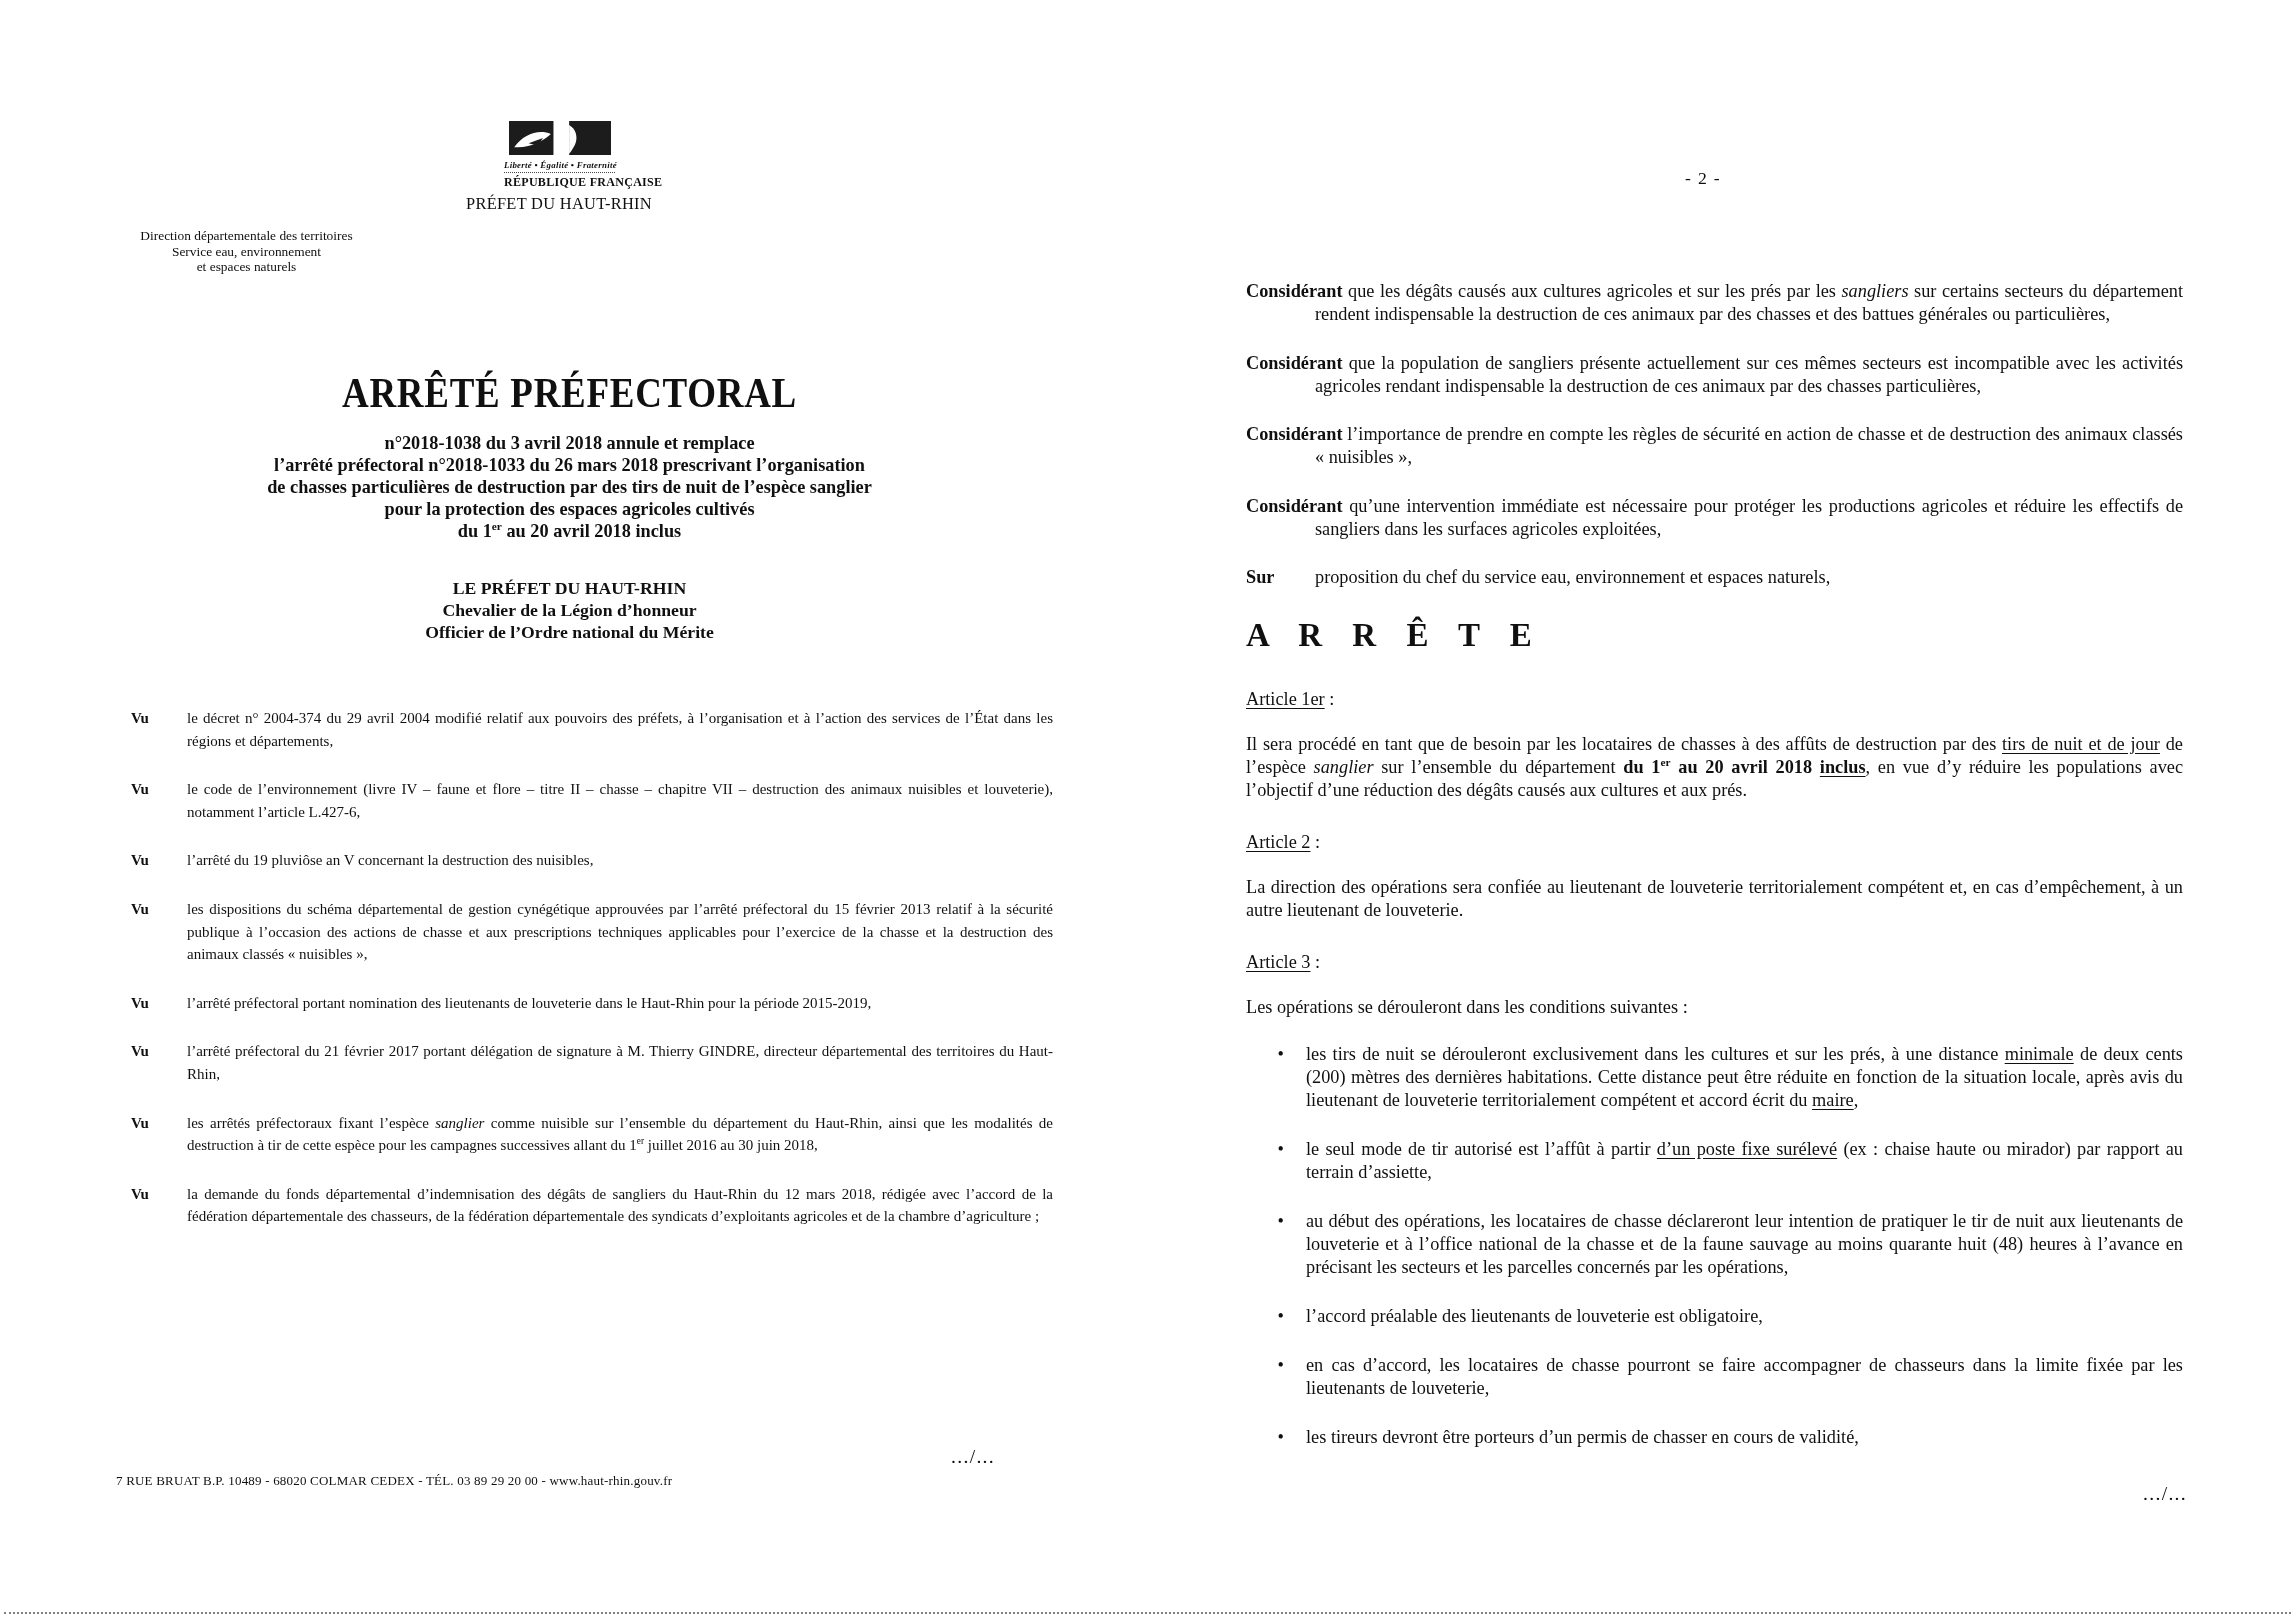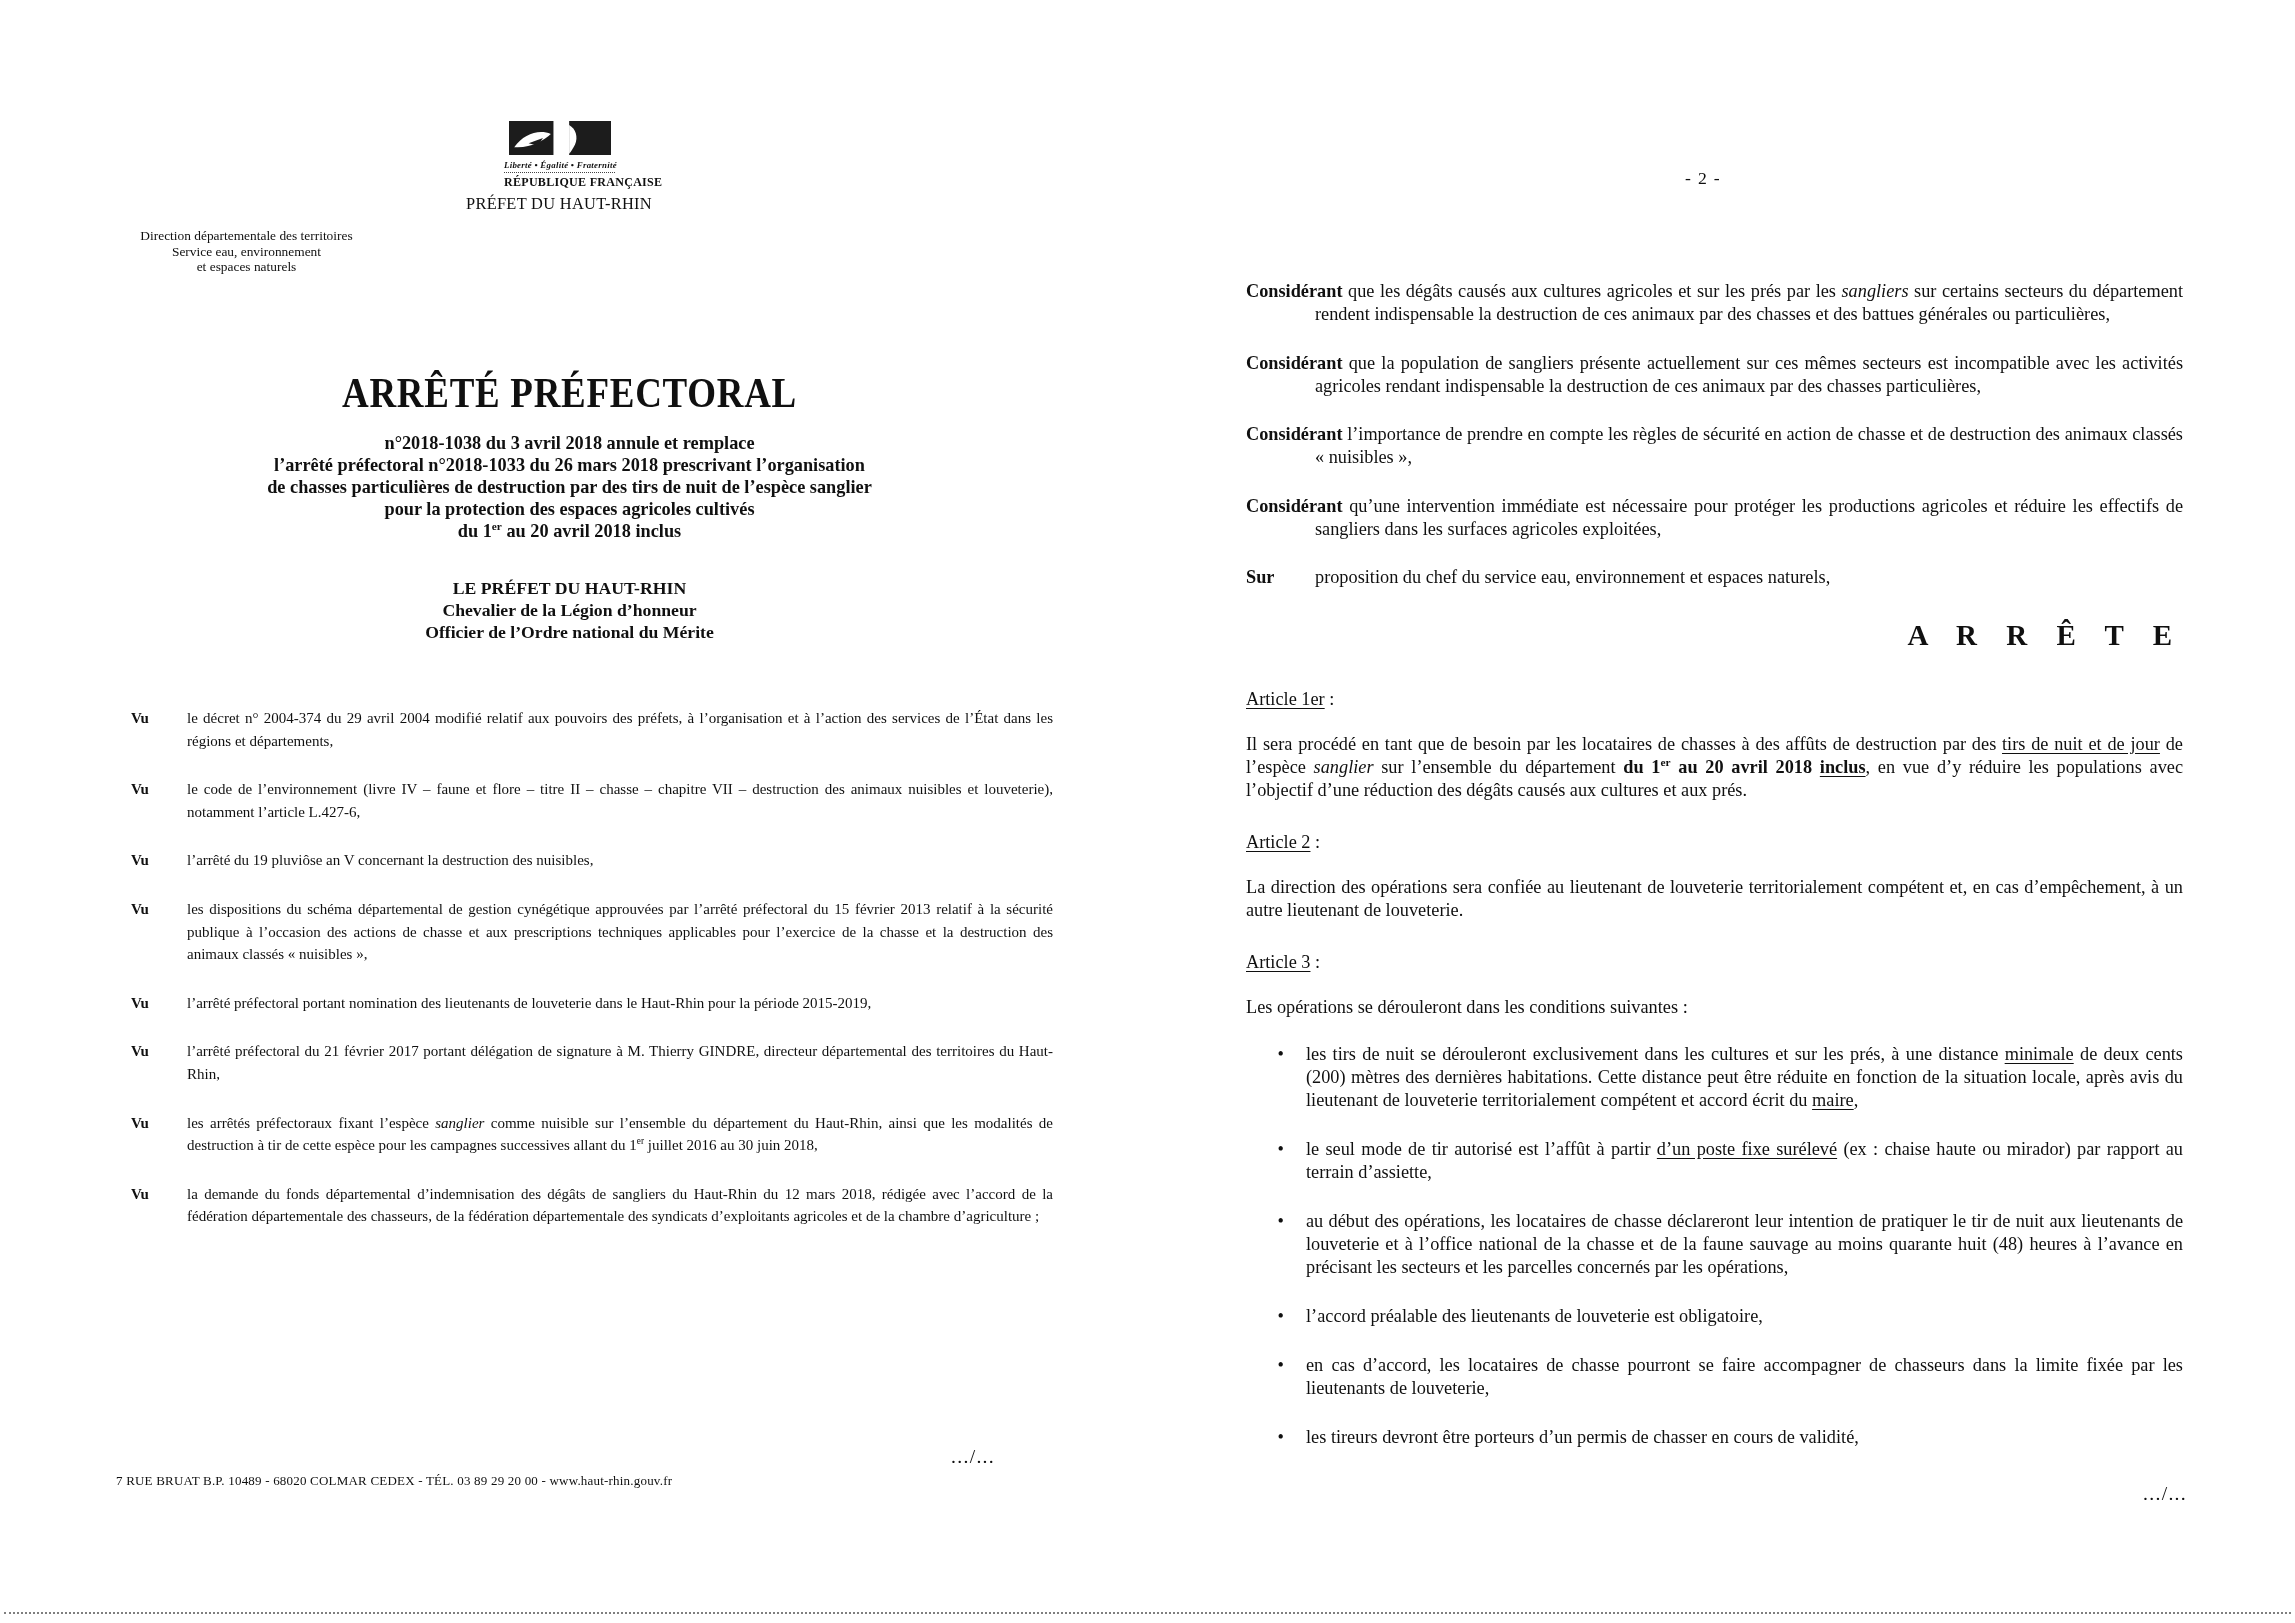--- a/index.html
+++ b/index.html
@@ -59,21 +59,21 @@
   
   .pagenum{position:absolute;left:0;top:152px;width:1112px;text-align:center;font-size:17.7px;letter-spacing:1.3px;}
   .p2-content{position:absolute;left:99px;top:264px;width:937px;font-size:18.3px;line-height:23px;}
   p.hang{
     margin:0 0 25.5px 0;text-align:justify;
     padding-left:69px;text-indent:-69px;
   }
   .sur-row{display:flex;margin:0 0 0 0;}
   .sur-label{width:69px;flex:0 0 69px;font-weight:bold;}
   .arrete-heading{
-    margin:35px 0 41px 0;text-align:right;font-size:29px;font-weight:bold;letter-spacing:11px;
+    margin:35px 0 41px 0;text-align:left;font-size:33px;font-weight:bold;letter-spacing:11px;
   }
   p.article-heading{margin:0 0 22px 0;}
   p.article-body{margin:0 0 29px 0;text-align:justify;}
   ul.bullets{list-style:none;margin:6px 0 0 0;padding:0 0 0 29px;}
   ul.bullets li{
     position:relative;padding-left:31px;margin-bottom:26px;text-align:justify;
   }
   ul.bullets li::before{content:"•";position:absolute;left:2.6px;top:0;}
   .p2-cont{position:absolute;left:935px;top:1467px;width:105px;text-align:right;font-size:19.6px;letter-spacing:1.3px;}
 

